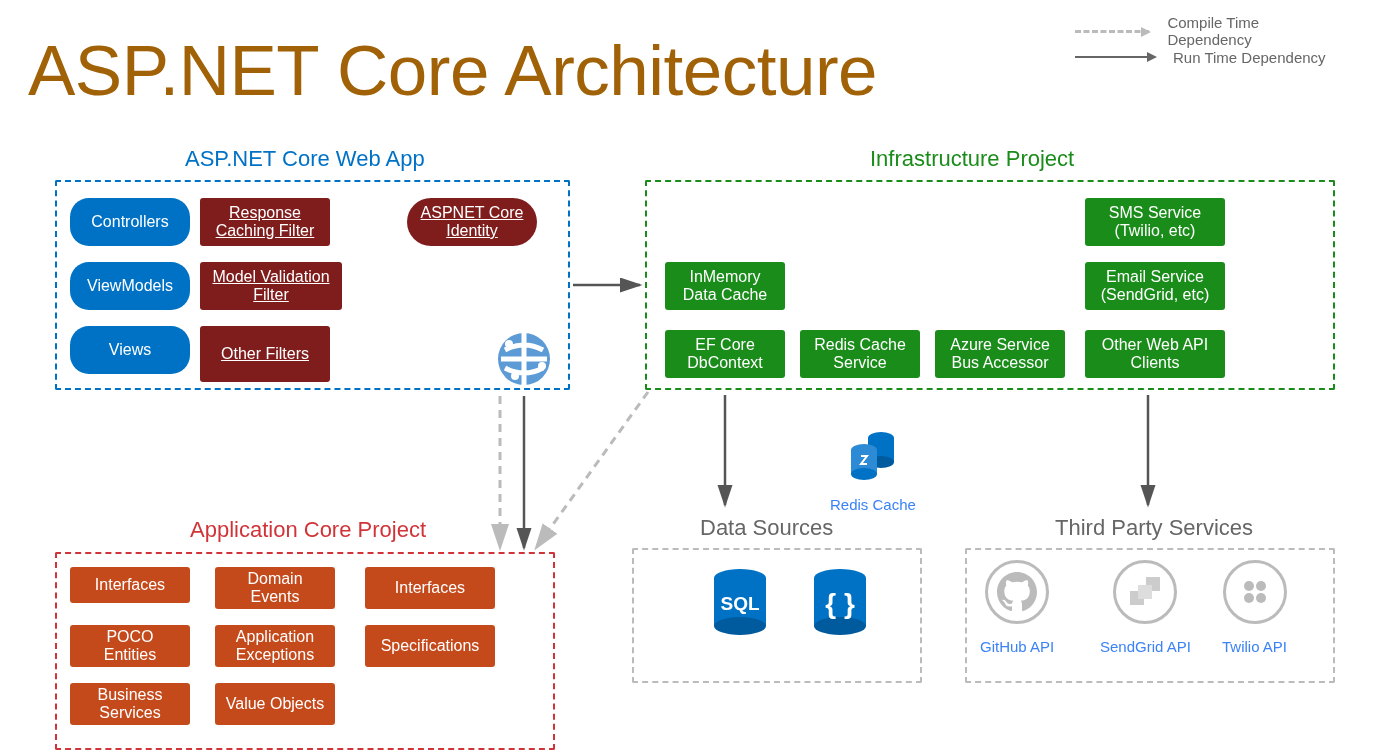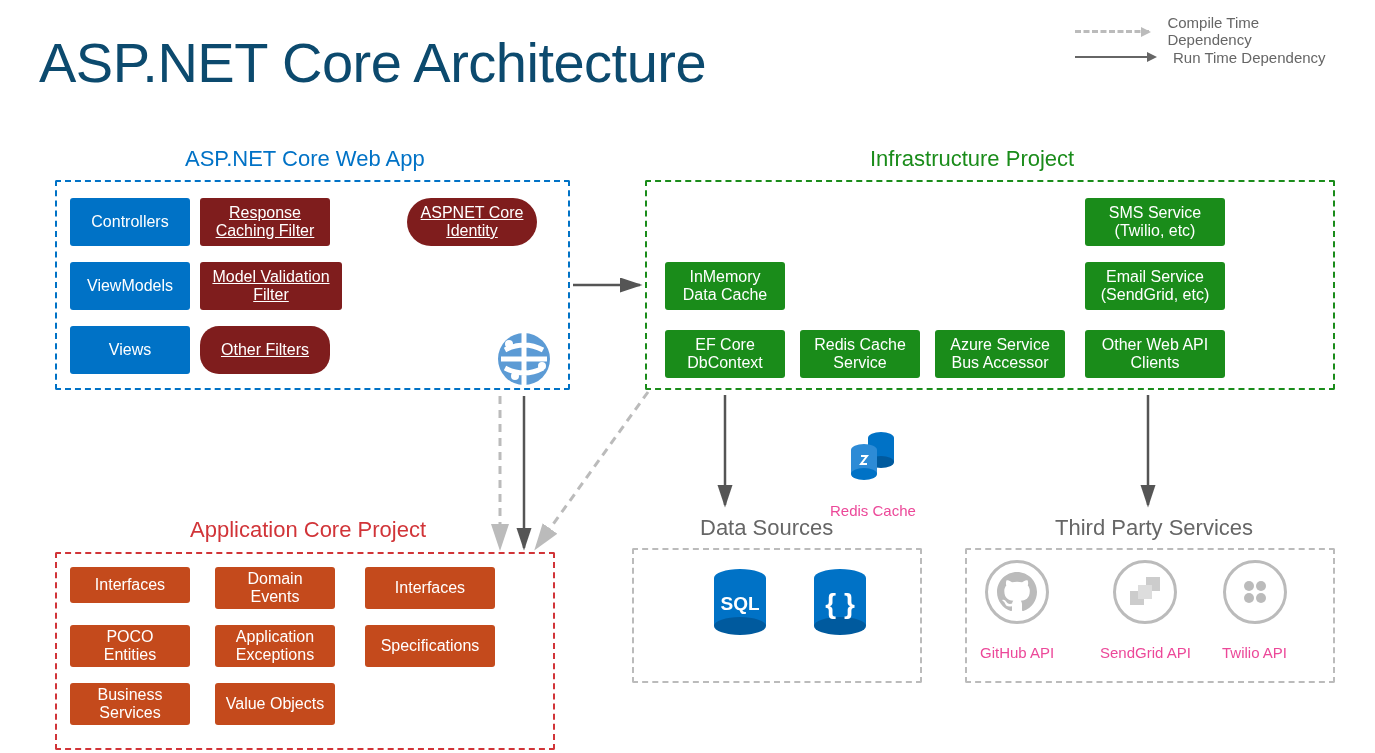--- a/index.html
+++ b/index.html
@@ -7,24 +7,24 @@
     width: 1375px;
     height: 753px;
     font-family: "Segoe UI", "Segoe UI Light", Arial, sans-serif;
     background: #fff;
     position: relative;
     overflow: hidden;
   }
   .title {
     position: absolute;
     top: 30px;
-    left: 39px;
-    font-size: 56px;
+    left: 28px;
+    font-size: 71px;
     font-weight: 300;
-    color: #0c4a6e;
+    color: #a16207;
     letter-spacing: -0.5px;
   }
   .legend {
     position: absolute;
     top: 18px;
     right: 40px;
     width: 260px;
     font-size: 15px;
     color: #666;
   }
@@ -64,30 +64,30 @@
     display: flex;
     align-items: center;
     justify-content: center;
     text-align: center;
     color: #fff;
     font-size: 16px;
     line-height: 1.15;
     border-radius: 3px;
     padding: 4px 8px;
   }
-  .node.dark-blue { background: #0072c6; }
+  .node.dark-blue { background: #0072c6; border-radius: 19px; }
   .node.light-blue { background: #7f1d1d; text-decoration: underline; }
   .node.green { background: #1a8c1a; }
   .node.orange { background: #c44a1c; }
 
   svg.arrows {
     position: absolute; top: 0; left: 0; width: 1375px; height: 753px; pointer-events: none;
   }
   .icon-holder { position: absolute; display:flex; flex-direction:column; align-items:center; }
-  .icon-label { font-size: 15px; color: #ec4899; margin-top: 20px; }
+  .icon-label { font-size: 15px; color: #3b82f6; margin-top: 14px; }
   .tp-icon { width: 64px; height: 64px; border-radius: 50%; border: 3px solid #bbb; display:flex; align-items:center; justify-content:center; }
 </style>
 </head>
 <body>
 
 <div class="title">ASP.NET Core Architecture</div>
 
 <div class="legend">
   <div class="legend-row">
     <div class="legend-line dashed"></div>
@@ -109,21 +109,21 @@
 <div class="group-box green" style="top:180px; left:645px; width:690px; height:210px;"></div>
 <div class="group-box red" style="top:552px; left:55px; width:500px; height:198px;"></div>
 <div class="group-box gray" style="top:548px; left:632px; width:290px; height:135px;"></div>
 <div class="group-box gray" style="top:548px; left:965px; width:370px; height:135px;"></div>
 
 <div class="node dark-blue" style="top:198px; left:70px; width:120px; height:48px;">Controllers</div>
 <div class="node dark-blue" style="top:262px; left:70px; width:120px; height:48px;">ViewModels</div>
 <div class="node dark-blue" style="top:326px; left:70px; width:120px; height:48px;">Views</div>
 <div class="node light-blue" style="top:198px; left:200px; width:130px; height:48px;">Response Caching Filter</div>
 <div class="node light-blue" style="top:262px; left:200px; width:142px; height:48px;">Model Validation Filter</div>
-<div class="node light-blue" style="top:326px; left:200px; width:130px; height:48px;border-radius:19px;">Other Filters</div>
+<div class="node light-blue" style="top:326px; left:200px; width:130px; height:56px;">Other Filters</div>
 <div class="node light-blue" style="top:198px; left:407px; width:130px; height:48px;border-radius:24px;">ASPNET Core Identity</div>
 
 <div class="icon-holder" style="top:330px; left:495px;">
   <svg width="58" height="58" viewBox="0 0 58 58">
     <circle cx="29" cy="29" r="26" fill="#5c9bd5"></circle>
     <path d="M 10 20 Q 29 10 48 20 M 10 38 Q 29 48 48 38 M 29 3 L 29 55 M 6 29 L 52 29" stroke="#fff" stroke-width="5" fill="none"></path>
     <circle cx="14" cy="14" r="4" fill="#fff"></circle>
     <circle cx="47" cy="36" r="4" fill="#fff"></circle>
     <circle cx="20" cy="46" r="4" fill="#fff"></circle>
   </svg>

